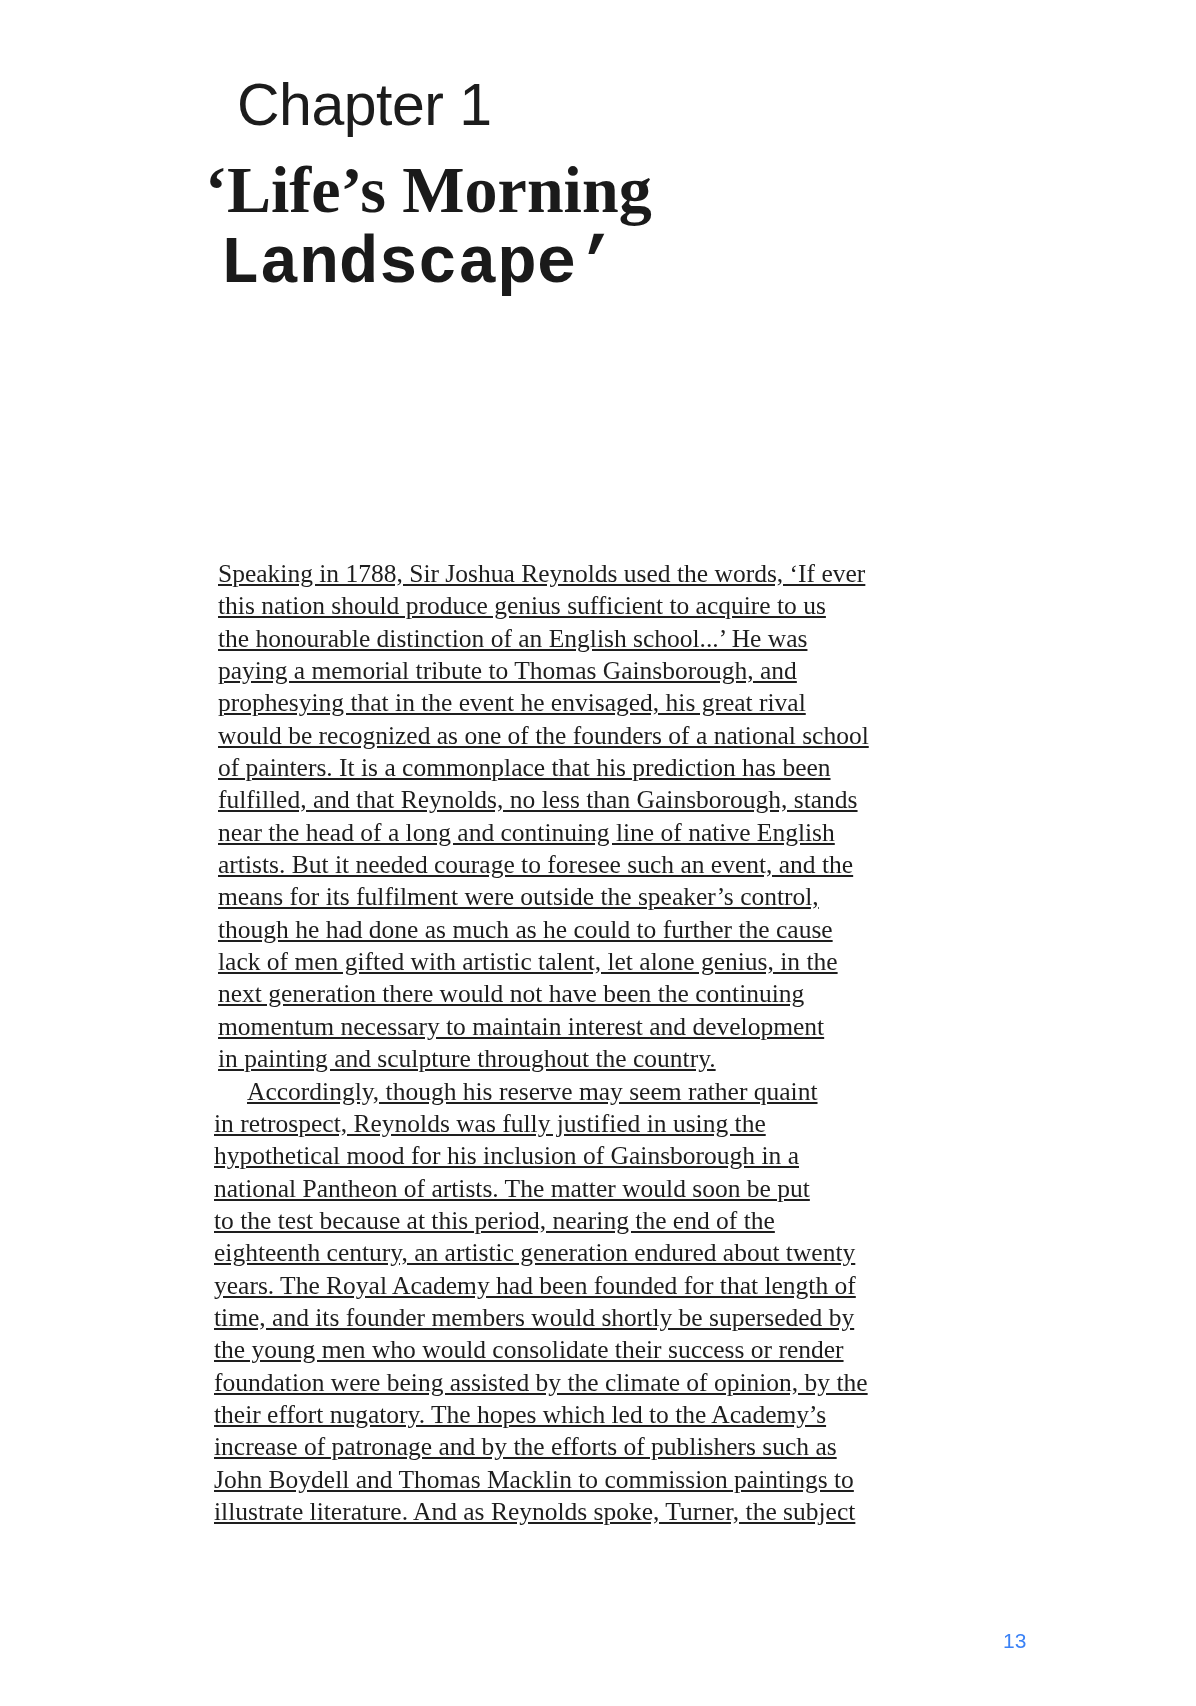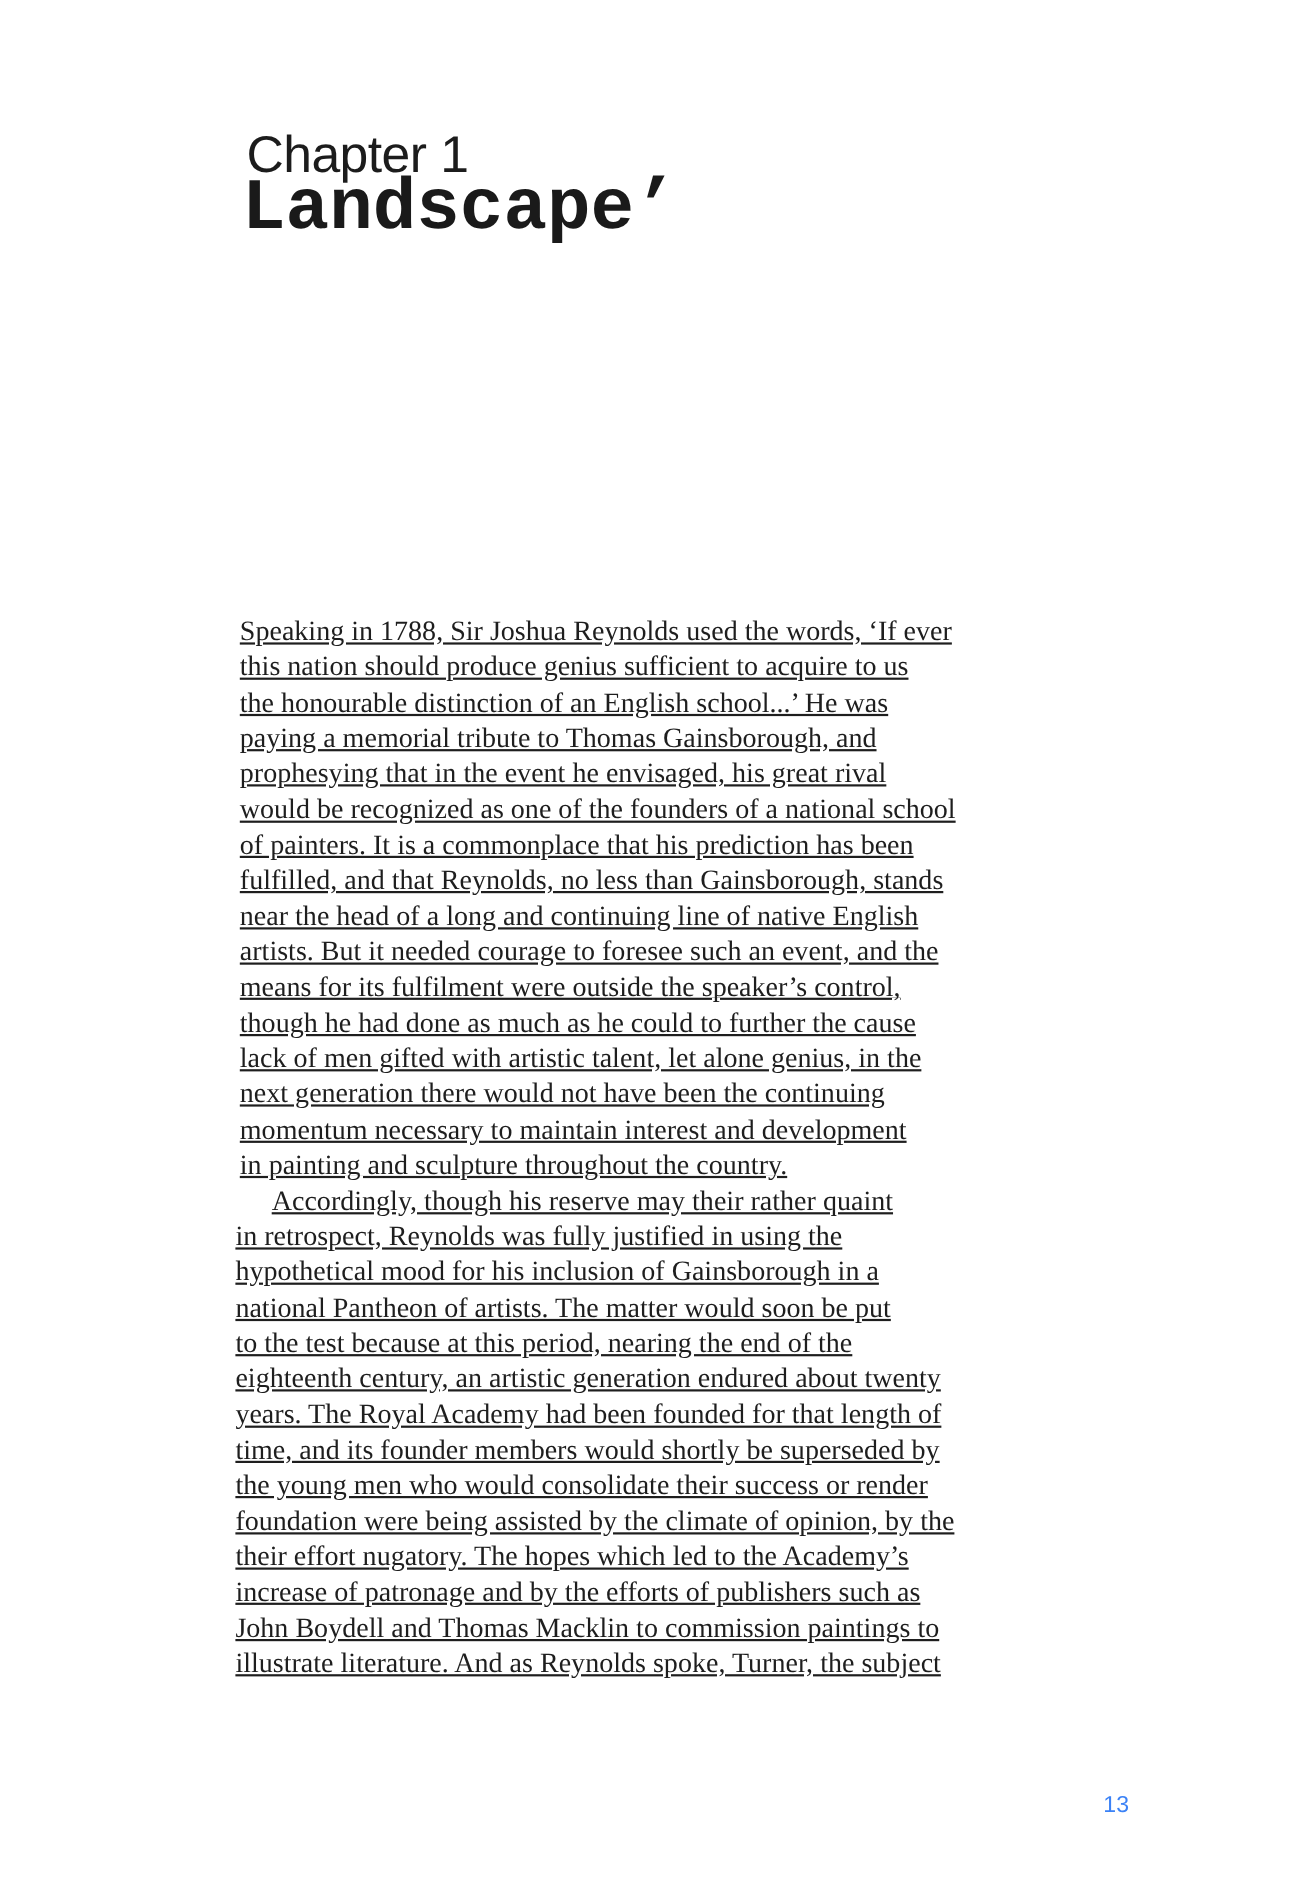--- a/index.html
+++ b/index.html
@@ -16,30 +16,29 @@
     }
     .page {
       position: absolute;
       left: 0; top: 0;
       width: 1196px;
       height: 1706px;
       background: #ffffff;
     }
     .chapter-label {
       position: absolute;
-      left: 224px;
+      left: 237px;
       top: 76px;
       font-family: "Liberation Sans", "DejaVu Sans", sans-serif;
-      font-size: 47px;
+      font-size: 59px;
       font-weight: 400;
       color: #1c1c1c;
       letter-spacing: -0.5px;
       line-height: 1;
       white-space: nowrap;
-      margin-top: 40px;
     }
     .chapter-title {
       position: absolute;
       left: 205px;
       top: 152px;
       font-family: "Liberation Serif", "DejaVu Serif", serif;
       font-size: 66px;
       font-weight: 700;
       color: #1a1a1a;
       line-height: 75px;
@@ -85,20 +84,21 @@
     }
   </style>
 </head>
 <body>
 
 <div class="page">
 
   <div class="chapter-label">Chapter 1</div>
 
   <h1 class="chapter-title" style="margin:0;">
+    <span class="tline first">‘Life’s Morning</span>
     <span class="tline second">Landscape’</span>
   </h1>
 
   <div class="body-text">
     <p style="margin:0;">
       <span class="line">Speaking in 1788, Sir Joshua Reynolds used the words, ‘If ever</span>
       <span class="line">this nation should produce genius sufficient to acquire to us</span>
       <span class="line">the honourable distinction of an English school...’ He was</span>
       <span class="line">paying a memorial tribute to Thomas Gainsborough, and</span>
       <span class="line">prophesying that in the event he envisaged, his great rival</span>
@@ -108,21 +108,21 @@
       <span class="line">near the head of a long and continuing line of native English</span>
       <span class="line">artists. But it needed courage to foresee such an event, and the</span>
       <span class="line">means for its fulfilment were outside the speaker’s control,</span>
       <span class="line">though he had done as much as he could to further the cause</span>
       <span class="line">lack of men gifted with artistic talent, let alone genius, in the</span>
       <span class="line">next generation there would not have been the continuing</span>
       <span class="line">momentum necessary to maintain interest and development</span>
       <span class="line">in painting and sculpture throughout the country.</span>
     </p>
     <p style="margin:0;">
-      <span class="line indent">Accordingly, though his reserve may their rather quaint</span>
+      <span class="line indent">Accordingly, though his reserve may seem rather quaint</span>
       <span class="line p2">in retrospect, Reynolds was fully justified in using the</span>
       <span class="line p2">hypothetical mood for his inclusion of Gainsborough in a</span>
       <span class="line p2">national Pantheon of artists. The matter would soon be put</span>
       <span class="line p2">to the test because at this period, nearing the end of the</span>
       <span class="line p2">eighteenth century, an artistic generation endured about twenty</span>
       <span class="line p2">years. The Royal Academy had been founded for that length of</span>
       <span class="line p2">time, and its founder members would shortly be superseded by</span>
       <span class="line p2">the young men who would consolidate their success or render</span>
       <span class="line p2">foundation were being assisted by the climate of opinion, by the</span>
       <span class="line p2">their effort nugatory. The hopes which led to the Academy’s</span>

